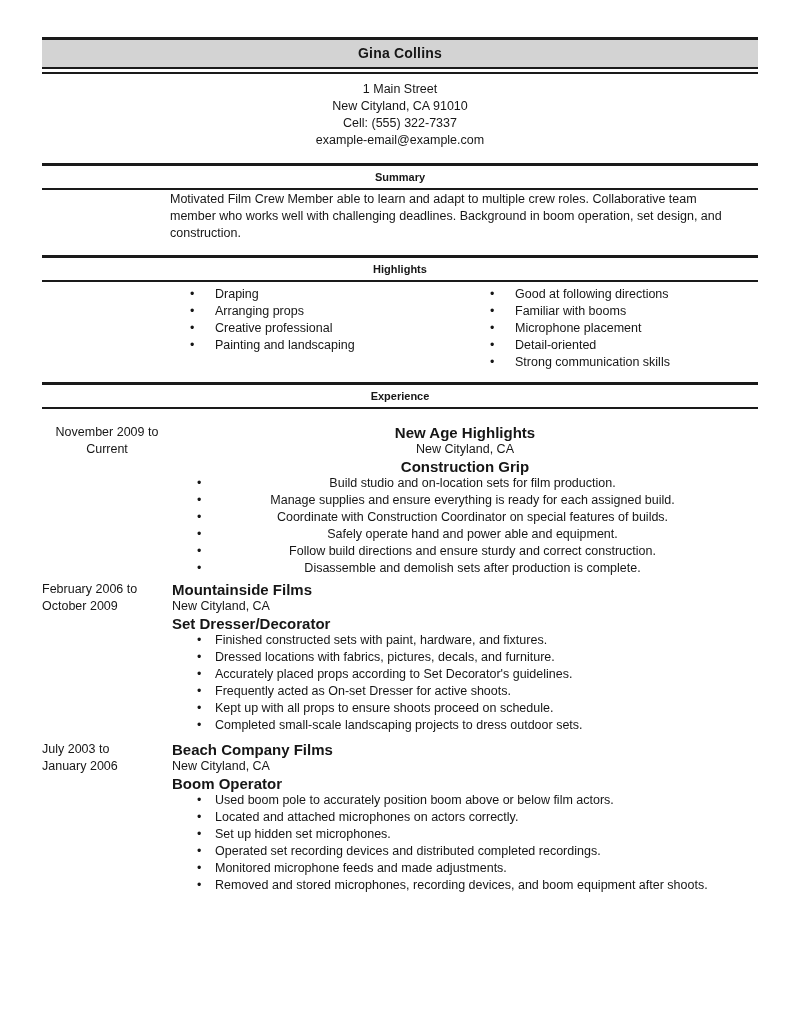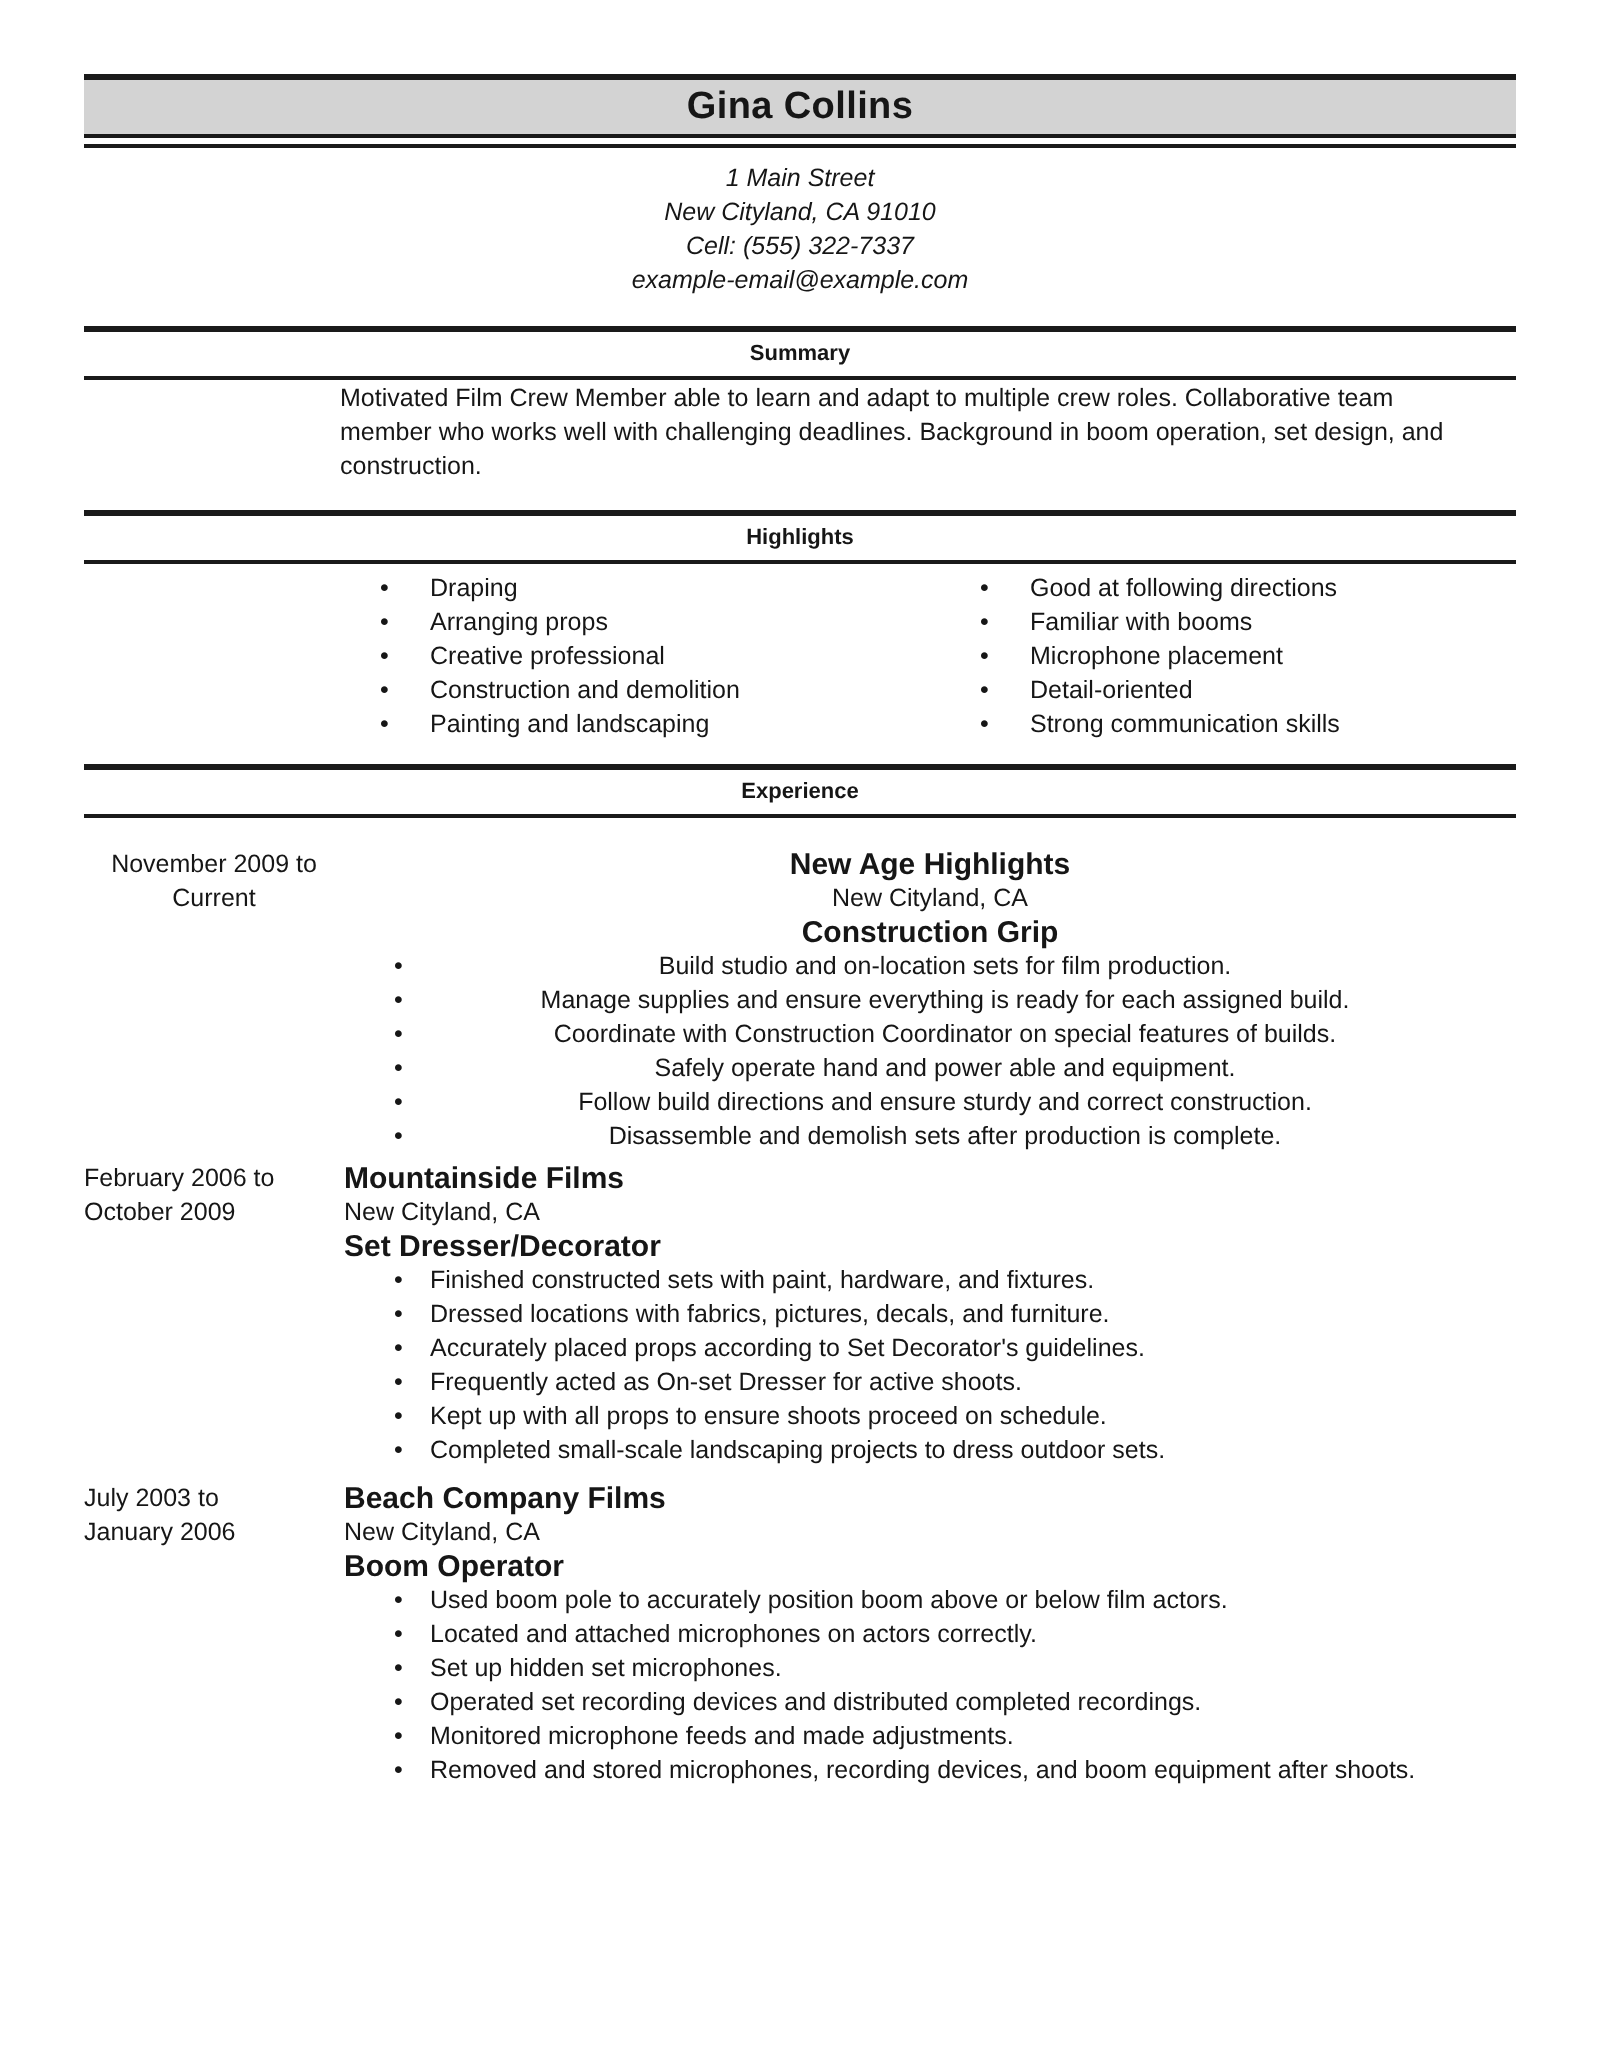--- a/index.html
+++ b/index.html
@@ -10,25 +10,25 @@
   }
   .doc { margin: 0 42px; }
 
   .name-bar {
     margin-top: 37px;
     background: #d3d3d3;
     border-top: 3px solid #1a1a1a;
     border-bottom: 2px solid #1a1a1a;
     height: 27px; line-height: 27px;
     text-align: center;
-    font-size: 19px; font-weight: bold; letter-spacing: 0.2px;
+    font-size: 14px; font-weight: bold; letter-spacing: 0.2px;
   }
   .rule { height: 0; border-top: 2px solid #1a1a1a; margin-top: 3px; }
 
-  .contact { margin-top: 7px; text-align: center; font-style: italic; }
+  .contact { margin-top: 7px; text-align: center; }
 
   .sec-h {
     margin-top: 14px;
     border-top: 3px solid #1a1a1a;
     border-bottom: 2px solid #1a1a1a;
     padding: 3px 0 2px;
     text-align: center;
     font-size: 11px; line-height: 17px; font-weight: bold;
   }
   .sec-h.hl-h { margin-top: 13px; }
@@ -73,21 +73,20 @@
 
   <div class="sec-h">Summary</div>
   <div class="summary">Motivated Film Crew Member able to learn and adapt to multiple crew roles. Collaborative team member who works well with challenging deadlines. Background in boom operation, set design, and construction.</div>
 
   <div class="sec-h hl-h">Highlights</div>
   <div class="hl-row">
     <ul class="hl col-left">
       <li>Draping</li>
       <li>Arranging props</li>
       <li>Creative professional</li>
-      <li>Construction and demolition</li>
       <li>Painting and landscaping</li>
     </ul>
     <ul class="hl">
       <li>Good at following directions</li>
       <li>Familiar with booms</li>
       <li>Microphone placement</li>
       <li>Detail-oriented</li>
       <li>Strong communication skills</li>
     </ul>
   </div>

